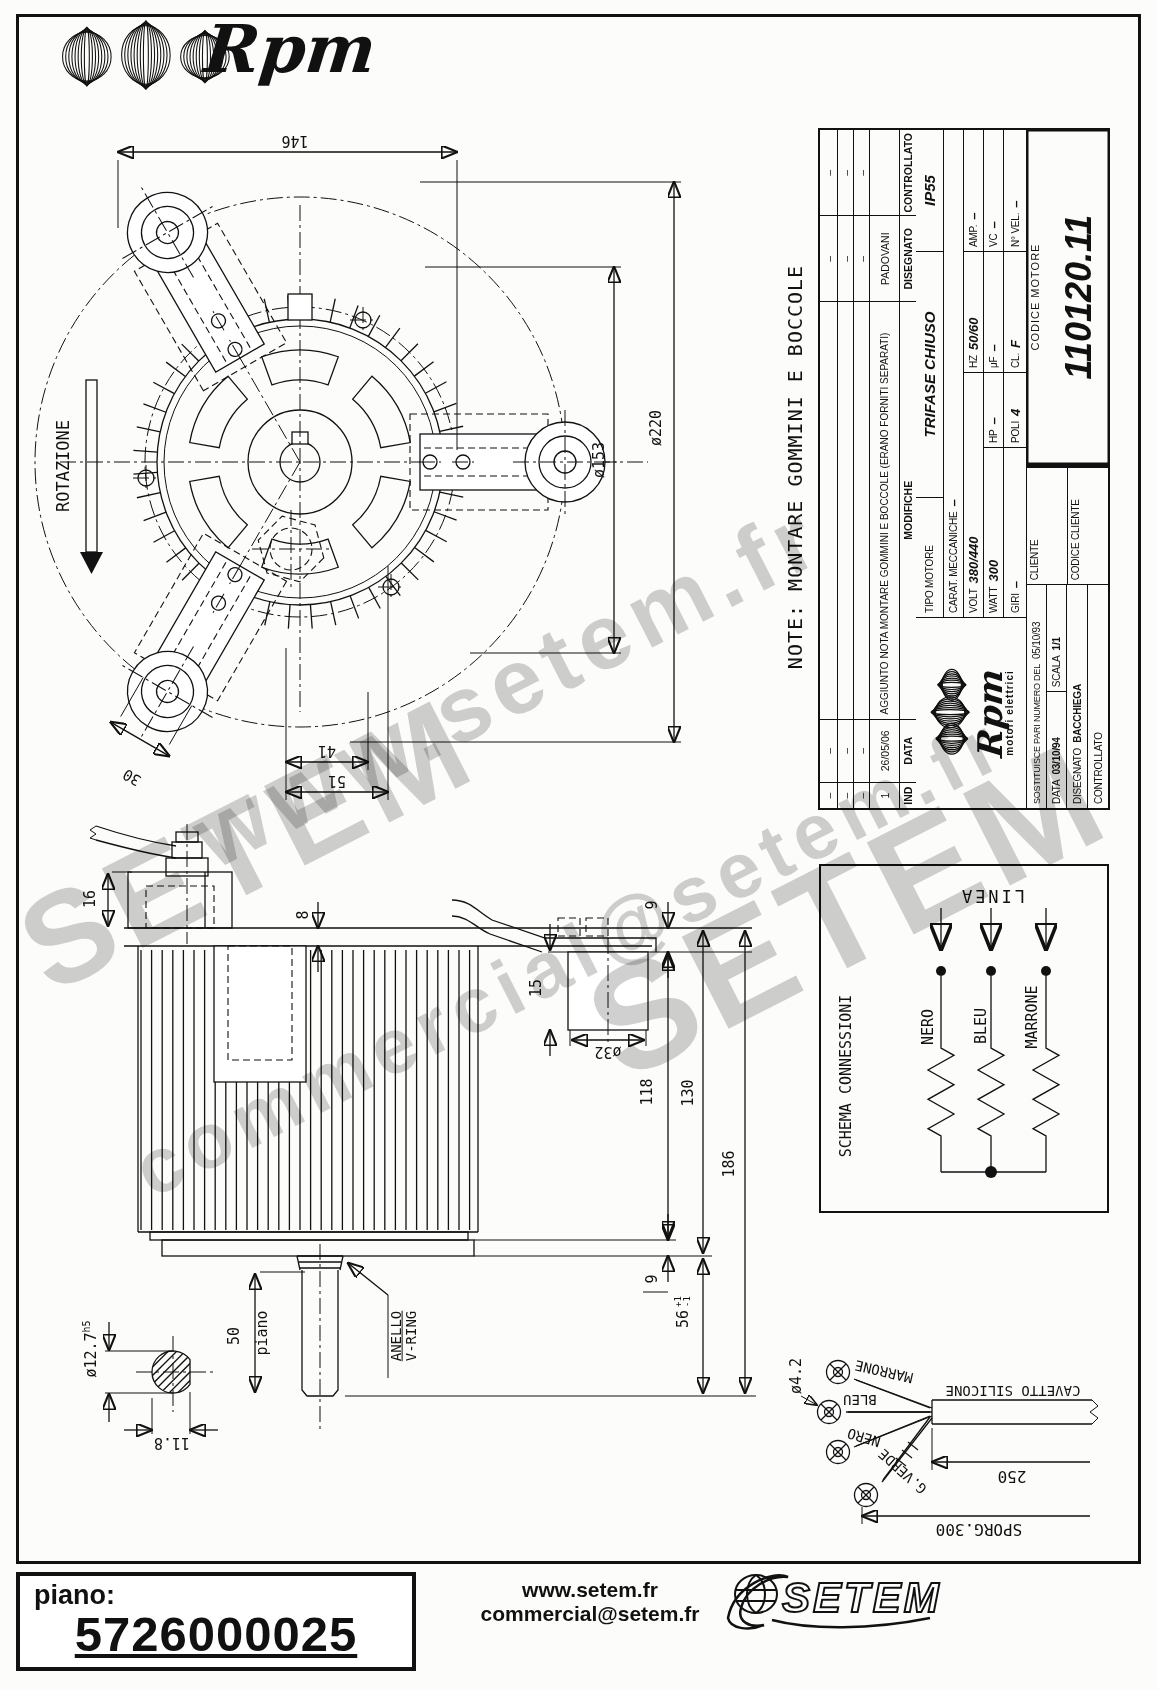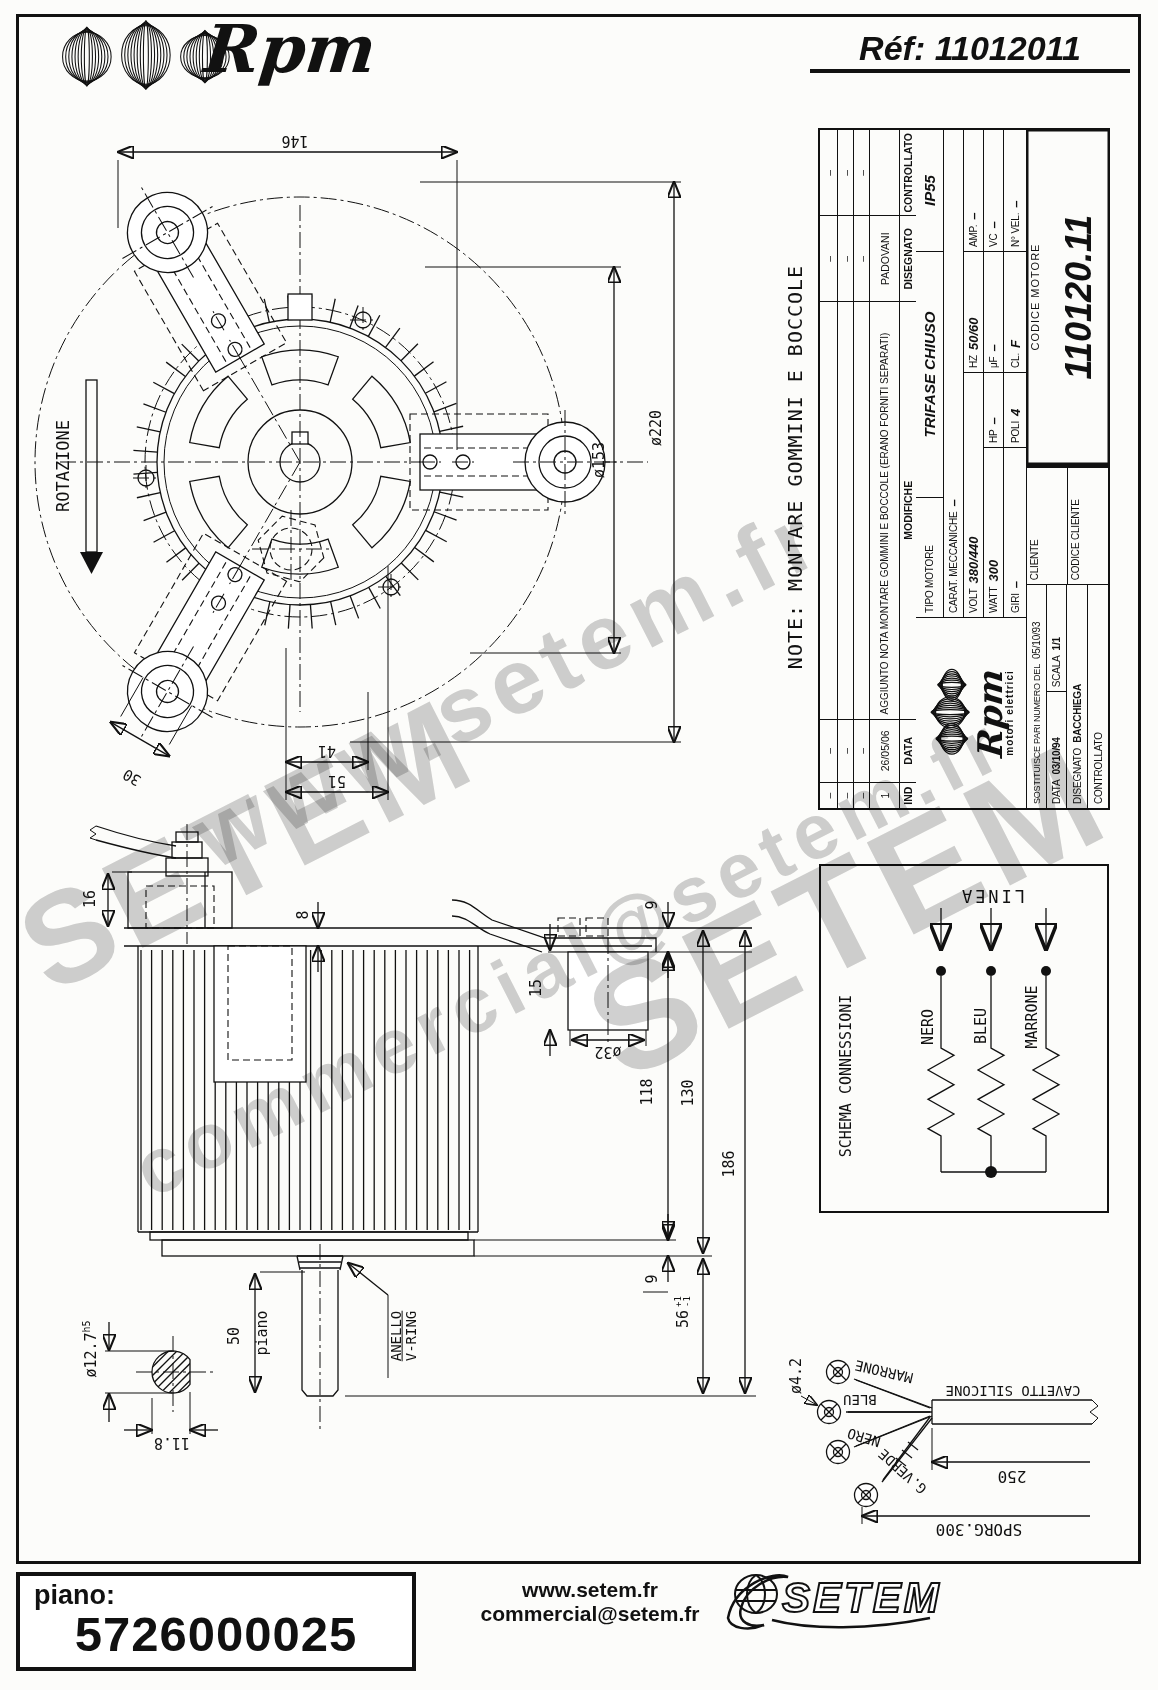--- a/index.html
+++ b/index.html
@@ -42,21 +42,21 @@
          border-right:1.5px solid #111;}
   .codice-val{font:italic 700 36px/1 "Liberation Sans",sans-serif;display:flex;align-items:center;justify-content:center;}
   .wm{position:absolute;font-weight:700;color:#8f8f8f;opacity:.42;letter-spacing:8px;
       white-space:nowrap;transform-origin:0 50%;z-index:7;pointer-events:none;mix-blend-mode:multiply;
       text-shadow:3px 3px 0 rgba(255,255,255,.85);}
   
   .codebox{position:absolute;left:16px;top:1572px;width:400px;height:99px;border:4px solid #111;
            box-sizing:border-box;z-index:4;background:#fff;}
   .codebox .cl1{position:absolute;left:14px;top:6px;font:700 27px/1 "Liberation Sans",sans-serif;}
   .codebox .cl2{position:absolute;left:0;top:34px;width:100%;text-align:center;
-                font:700 49px/1 "Liberation Sans",sans-serif;letter-spacing:1px;}
+                font:700 49px/1 "Liberation Sans",sans-serif;letter-spacing:1px;text-decoration:underline;}
   .f-site{position:absolute;left:450px;top:1578px;width:280px;text-align:center;
           font:700 21px/1.15 "Liberation Sans",sans-serif;z-index:4;}
   .f-addr{position:absolute;left:440px;top:1638px;width:600px;text-align:center;
           font:400 19px/1 "Liberation Sans",sans-serif;z-index:4;}
   .setem-logo{position:absolute;left:720px;top:1562px;z-index:4;}
 </style>
 </head>
 <body>
 
 <div class="sheet">
@@ -408,21 +408,20 @@
         <ellipse cx="206" cy="52" rx="10.6" ry="30.2" stroke-width="2.2" stroke="#111" fill="none"></ellipse>
         <ellipse cx="206" cy="52" rx="14.399999999999999" ry="29.3" stroke-width="2.2" stroke="#111" fill="none"></ellipse>
         <ellipse cx="206" cy="52" rx="18.2" ry="28.4" stroke-width="2.2" stroke="#111" fill="none"></ellipse>
         <ellipse cx="206" cy="52" rx="22" ry="27.5" stroke-width="2.2" stroke="#111" fill="none"></ellipse>
         <ellipse cx="206" cy="52" rx="25.799999999999997" ry="26.6" stroke-width="2.2" stroke="#111" fill="none"></ellipse>
         <ellipse cx="206" cy="52" rx="29.599999999999998" ry="25.7" stroke-width="2.2" stroke="#111" fill="none"></ellipse>
       </g>
   </svg>
 
   <div class="rpm-script">Rpm</div>
-  <div class="ref">Réf: 11012011</div>
 
   <span class="dim" style="left:295px;top:141px;--r:180deg">146</span>
   <span class="dim" style="left:599px;top:460px;--r:-90deg">ø153</span>
   <span class="dim" style="left:656px;top:428px;--r:-90deg">ø220</span>
   <span class="dim" style="left:327px;top:751px;--r:180deg">41</span>
   <span class="dim" style="left:337px;top:781px;--r:180deg">51</span>
   <span class="dim" style="left:132px;top:777px;--r:210deg">30</span>
   <span class="dim" style="left:63px;top:466px;--r:-90deg;font-size:17px">ROTAZIONE</span>
   <span class="dim" style="left:795px;top:467px;--r:-90deg;font-size:20px;letter-spacing:1px">NOTE: MONTARE GOMMINI E BOCCOLE</span>
 

